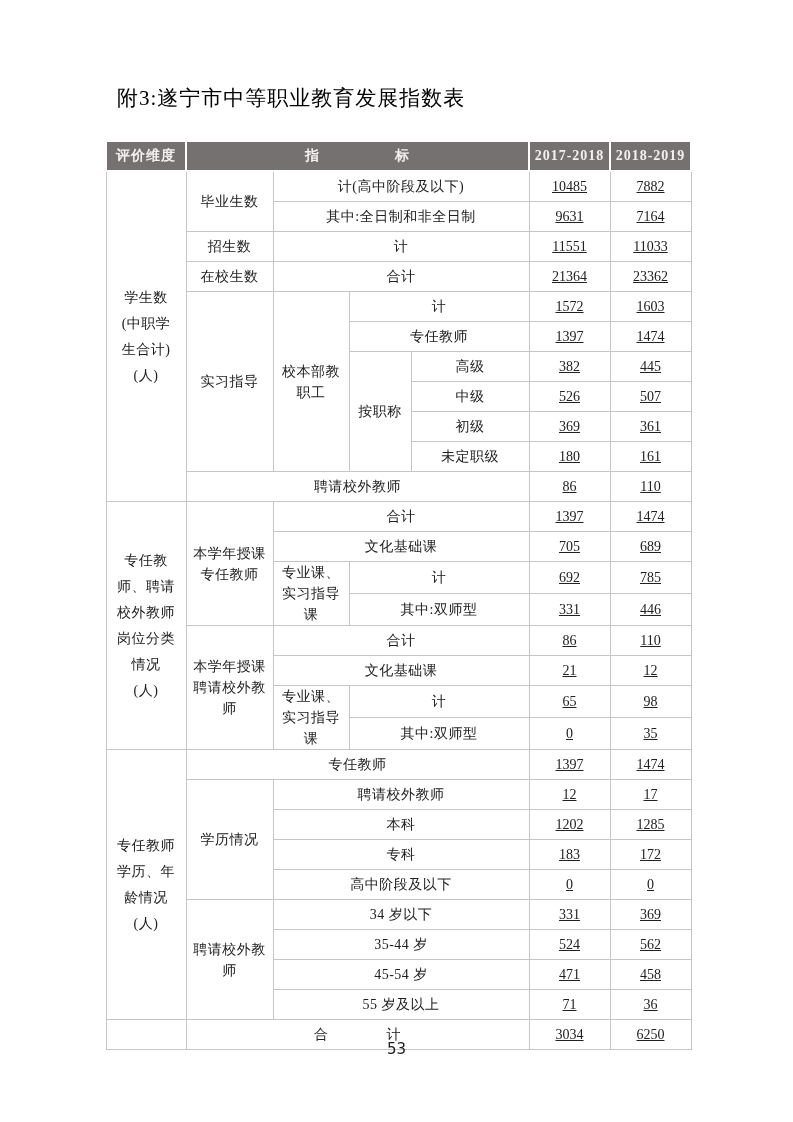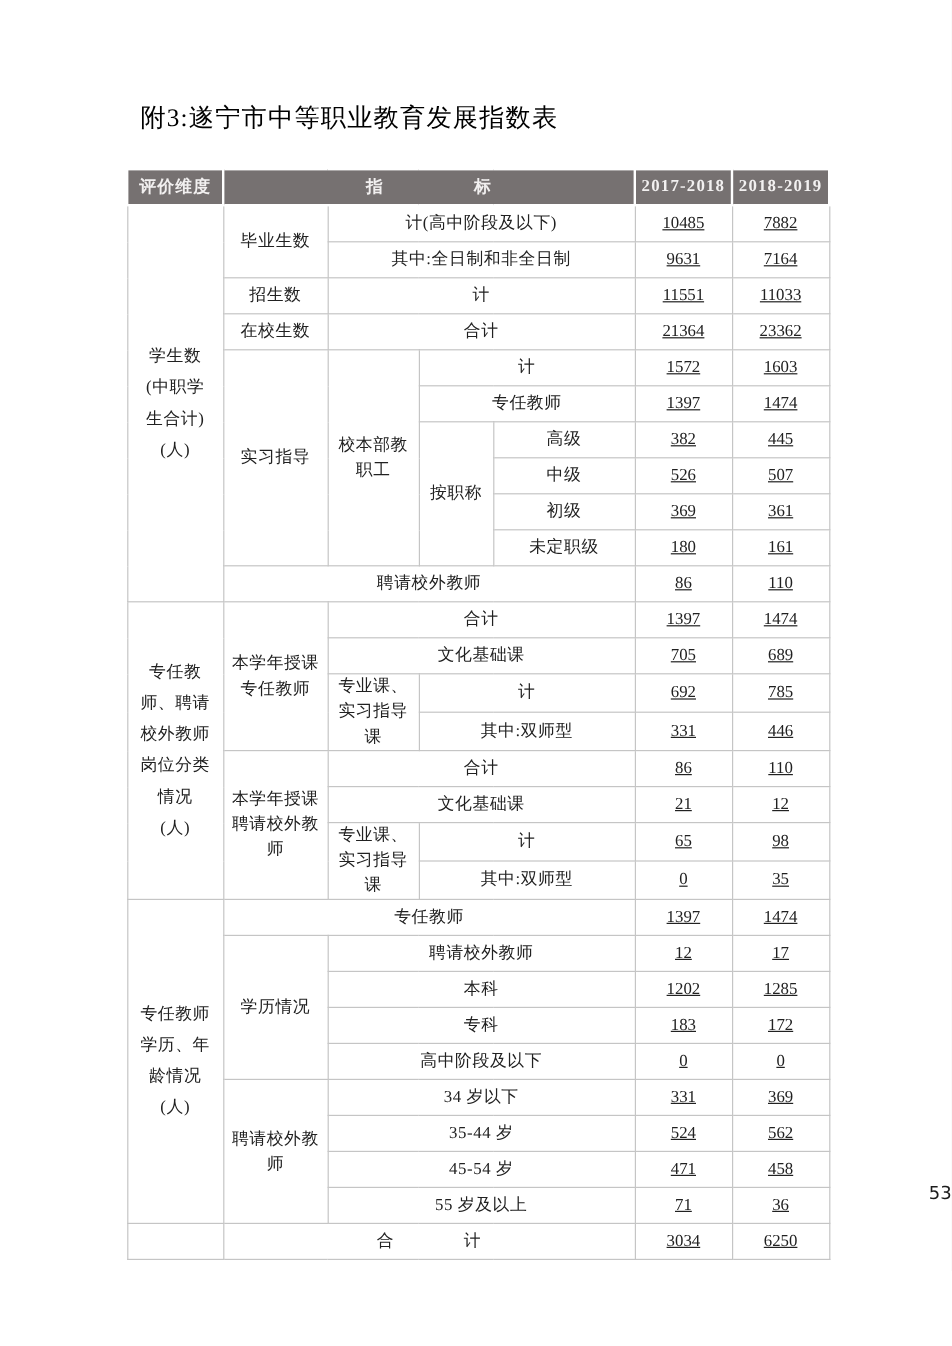--- a/index.html
+++ b/index.html
@@ -50,23 +50,23 @@
     vertical-align:middle;
     padding:0 2px;
     white-space:pre-line;
     line-height:21px;
     letter-spacing:0.5px;
   }
   table.tbl td.dim { line-height:26px; }
   table.tbl td.num { letter-spacing:0;text-decoration:underline; }
   .pageno {
     position:absolute;
-    left:0; top:985px;
+    left:0; top:1040px;
     width:100%;
-    text-align:right;
+    text-align:center;
     font-family:"DejaVu Sans","Liberation Sans",sans-serif;
     font-size:15px;
     color:#1c1c1c;
   }
 </style>
 </head>
 <body>
 
 <div class="page">
 

